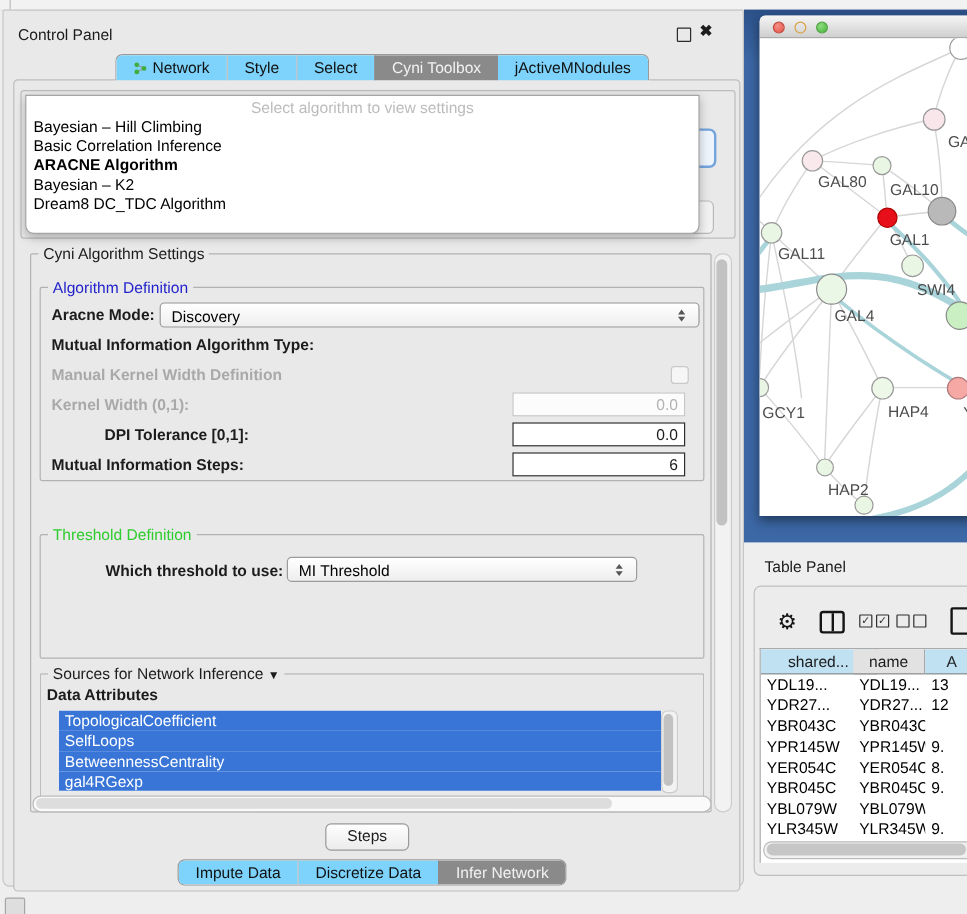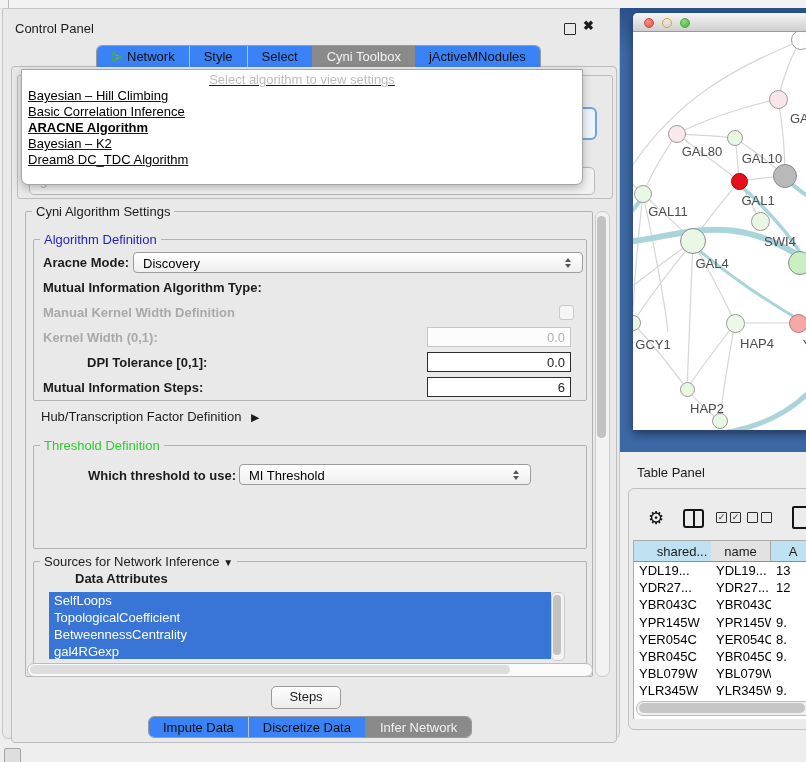--- a/index.html
+++ b/index.html
@@ -8,35 +8,35 @@
   .abs{position:absolute;}
   
   .cp{left:2px;top:8px;width:616px;height:729px;background:#e9e9e9;border:1px solid #c6c6c6;
       border-radius:2px 2px 6px 6px;}
   .cp-title{left:12px;top:12px;font-size:13px;color:#1c1c1c;}
   .float-icon{left:561px;top:14px;width:10px;height:10px;border:1.6px solid #2b2b2b;border-radius:1px;}
   .close-icon{left:580px;top:9px;font-size:13px;font-weight:bold;color:#1c1c1c;}
   
   .tabstrip{display:flex;border:1px solid #9a9a9a;border-radius:6px;overflow:hidden;background:#fafafa;
             height:22px;line-height:22px;box-sizing:border-box;}
-  .tab{padding:0 14px;text-align:center;color:#111;background:#3b82f6;border-left:1px solid #c2c2c2;
+  .tab{padding:0 14px;text-align:center;color:#111;background:#7dd3fc;border-left:1px solid #c2c2c2;
        white-space:nowrap;font-size:13px;}
   .tab:first-child{border-left:none;}
   .tab.sel{background:#8a8a8a;color:#f2f2f2;border-left:1px solid #8a8a8a;}
   .tab.sel + .tab{border-left:none;}
   
   .inner{left:8px;top:57px;width:604px;height:675px;border:1px solid #bdbdbd;border-radius:4px;background:#e9e9e9;}
   
   .frag-combo{left:400px;top:98px;width:190px;height:29px;border:2px solid #74a4dc;border-radius:6px;background:#eef4fb;z-index:10;}
   .frag-netsel{left:26px;top:158px;width:564px;height:26px;border:1px solid #b9b9b9;border-radius:5px;background:#f2f2f2;z-index:10;overflow:hidden;}
   .frag-netsel span{position:absolute;left:10px;top:5px;color:#b5b5b5;}
   .frag-line{left:14px;top:66px;width:594px;height:122px;border:1px solid #bdbdbd;border-radius:3px;z-index:9;}
   
-  .popup{left:18px;top:60px;width:560px;height:114px;background:#ffffff;border:1px solid #a5a5a5;
-         border-radius:0 0 7px 7px;box-shadow:0 3px 8px rgba(0,0,0,0.25);z-index:50;text-decoration:underline;}
+  .popup{left:18px;top:70px;width:560px;height:114px;background:#ffffff;border:1px solid #a5a5a5;
+         border-radius:0 0 7px 7px;box-shadow:0 3px 8px rgba(0,0,0,0.25);z-index:50;}
   .popup .ph{text-align:center;color:#bcbcbc;padding-top:2px;height:16px;}
   .popup .it{padding:0 6px;height:16px;line-height:16px;color:#000;}
   .popup .it.bold{font-weight:bold;}
   
   .group{border:1px solid #b2b2b2;border-radius:2px;}
   .legend{position:absolute;top:-8px;left:6px;background:#e9e9e9;padding:0 4px;font-size:13px;}
   .legend.blue{color:#2323cc;}
   .legend.green{color:#2ecc2e;}
   .lbl{font-size:13px;}
   .b{font-weight:bold;}
@@ -161,44 +161,40 @@
     <div class="abs lbl b" style="left:40px;top:271px;">Mutual Information Algorithm Type:</div>
     <div class="abs lbl b gray" style="left:40px;top:296px;">Manual Kernel Width Definition</div>
     <div class="abs checkbox" style="left:556px;top:296px;"></div>
     <div class="abs lbl b gray" style="left:40px;top:321px;">Kernel Width (0,1):</div>
     <div class="abs field dim" style="left:424px;top:318px;width:144px;">0.0</div>
     <div class="abs lbl b" style="left:40px;top:346px;padding-left:44px;">DPI Tolerance [0,1]:</div>
     <div class="abs field dark" style="left:424px;top:343px;width:144px;">0.0</div>
     <div class="abs lbl b" style="left:40px;top:371px;">Mutual Information Steps:</div>
     <div class="abs field dark" style="left:424px;top:368px;width:144px;">6</div>
 
-    <div class="abs lbl" style="left:38px;top:400px;">
-      <span>Hub/Transcription Factor Definition</span>
-      <span style="font-size:11px;margin-left:6px;">▶</span>
-    </div>
 
     <div class="abs group" style="left:30px;top:436px;width:552px;height:102px;">
       <span class="legend green">Threshold Definition</span>
     </div>
     <div class="abs lbl b" style="left:85px;top:459px;">Which threshold to use:</div>
     <div class="abs combo" style="left:236px;top:455px;width:292px;">
       <span>MI Threshold</span>
       <span class="spin">
           <i class="up"></i>
           <i class="dn"></i>
         </span>
     </div>
 
     <div class="abs group" style="left:30px;top:552px;width:552px;height:112px;border-bottom:none;">
       <span class="legend"><span>Sources for Network Inference</span> <span style="font-size:10px;">▼</span></span>
     </div>
-    <div class="abs lbl b" style="left:36px;top:562px;margin-left:36px;">Data Attributes</div>
+    <div class="abs lbl b" style="left:36px;top:562px;">Data Attributes</div>
     <div class="abs attr-list" style="left:46px;top:583px;width:502px;height:67px;">
+        <div class="attr-item">TopologicalCoefficient</div>
         <div class="attr-item">SelfLoops</div>
-        <div class="attr-item">TopologicalCoefficient</div>
         <div class="attr-item">BetweennessCentrality</div>
         <div class="attr-item">gal4RGexp</div>
       </div>
     <div class="abs sbar-v" style="left:548px;top:583px;width:12px;height:67px;border-radius:5px;">
       <div class="thumb-v" style="top:2px;height:60px;width:8px;"></div>
     </div>
     <div class="abs sbar-h" style="left:24px;top:654px;width:564px;height:12px;">
       <div class="thumb-h" style="left:2px;width:480px;"></div>
     </div>
 

